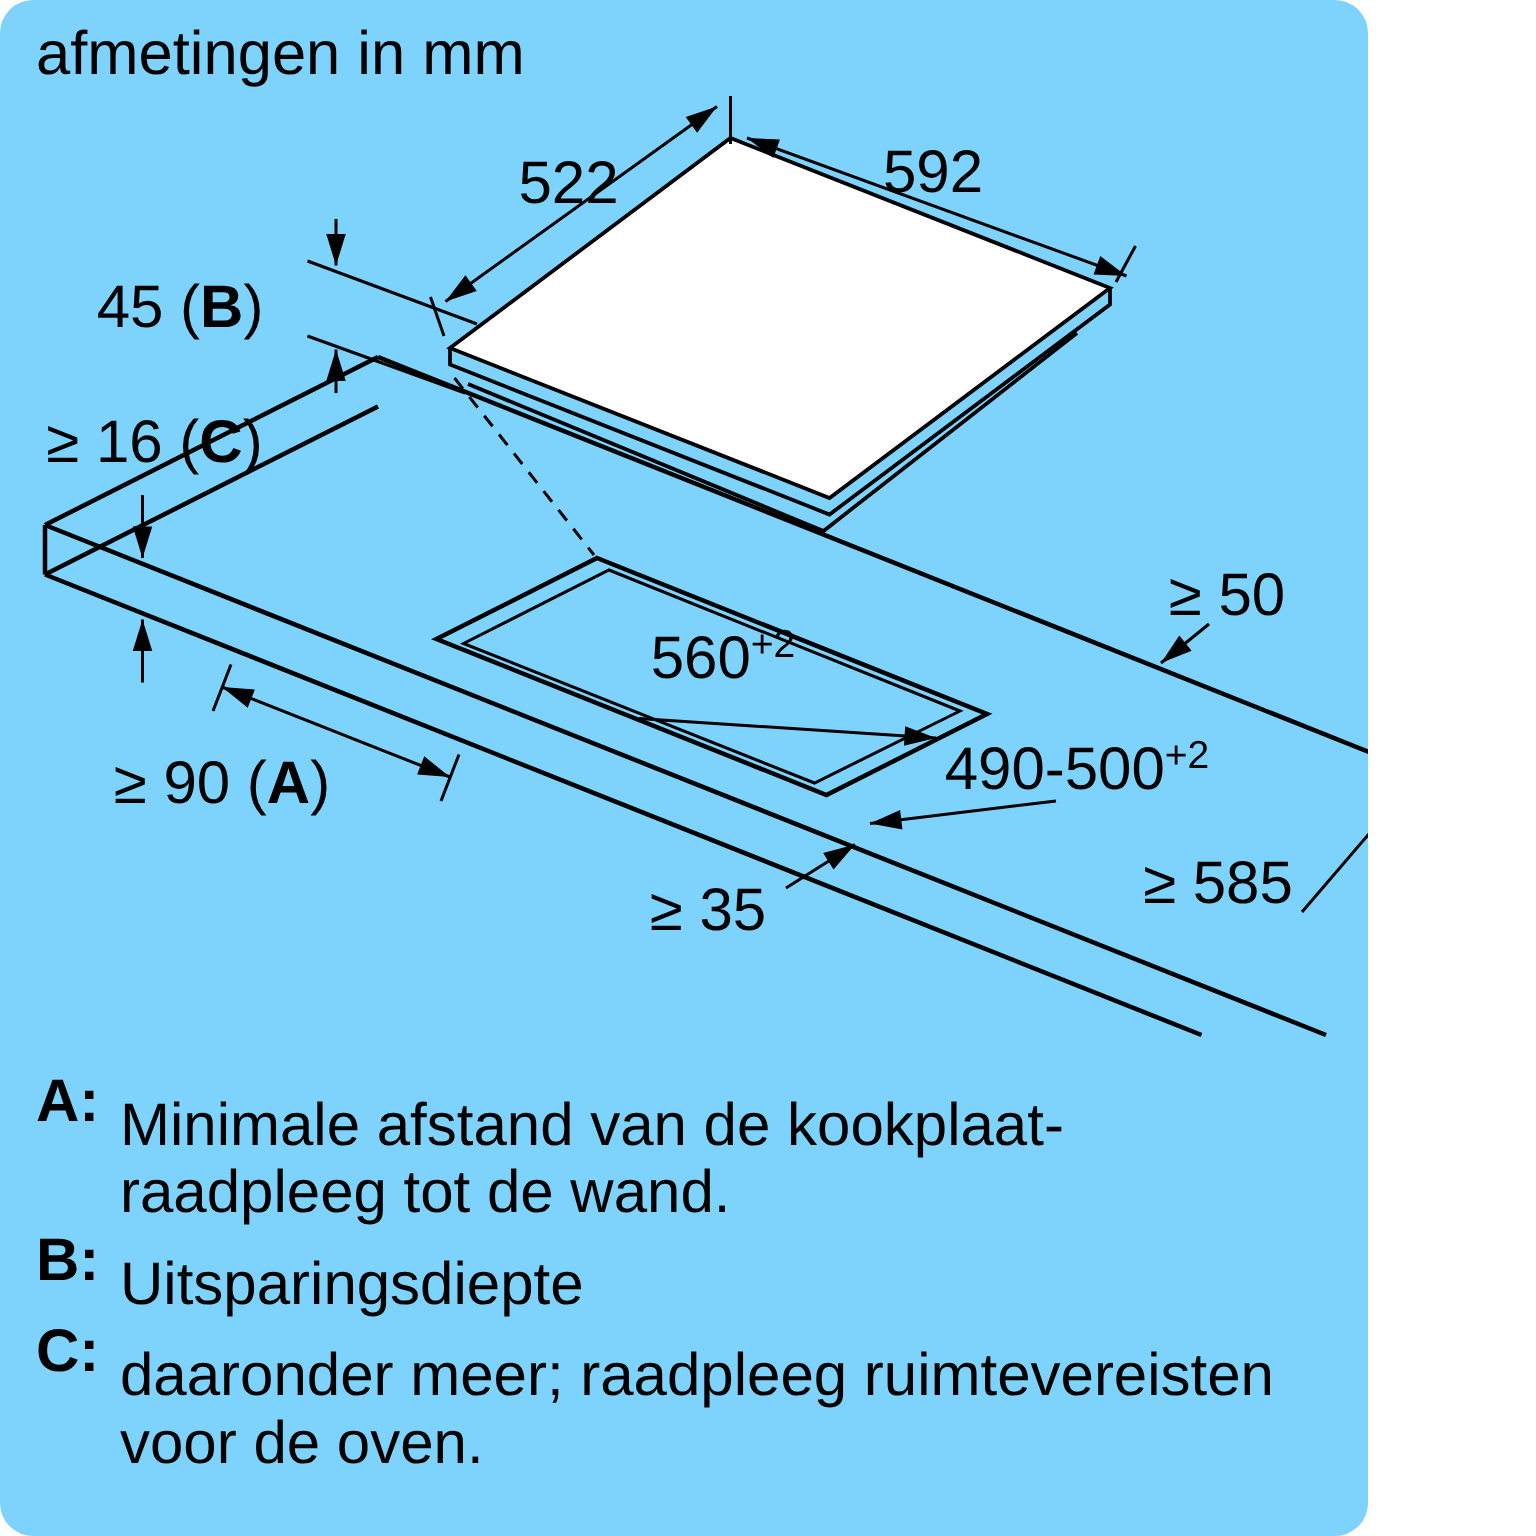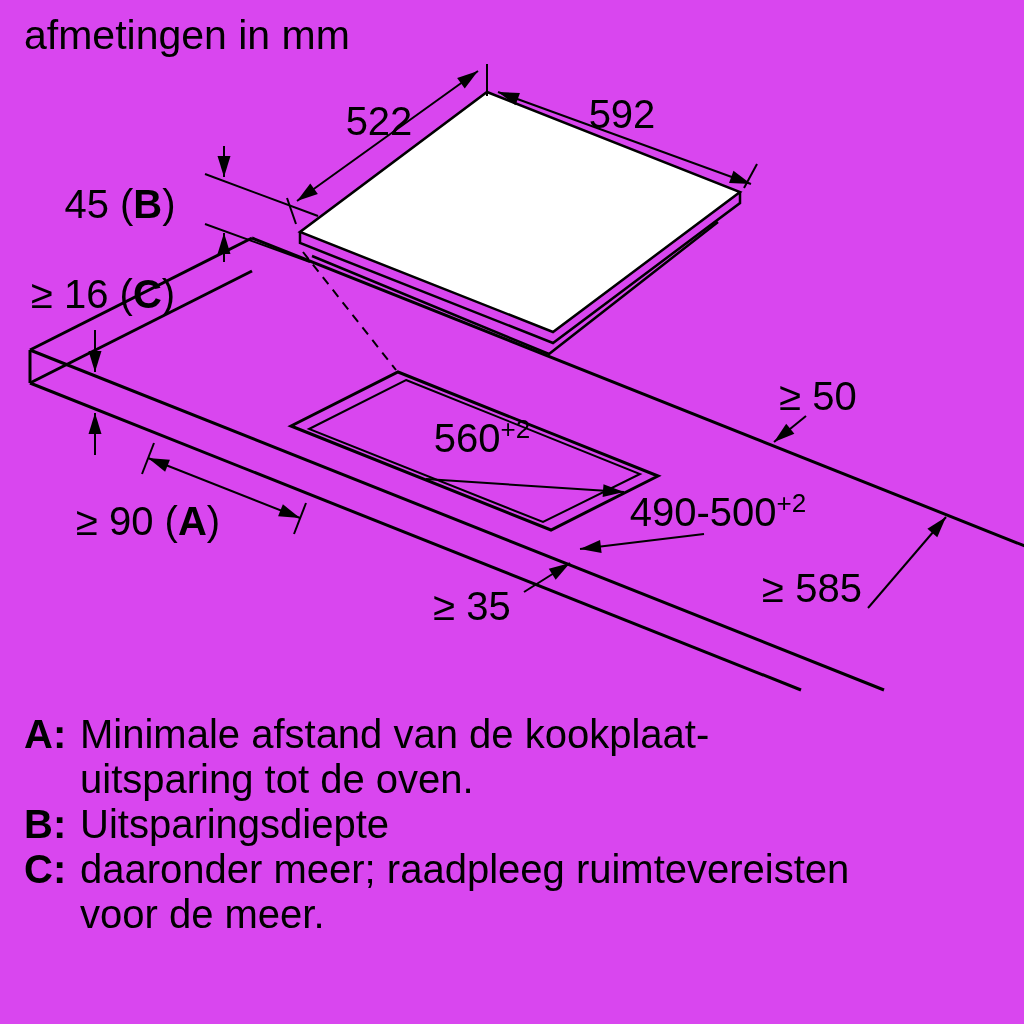--- a/index.html
+++ b/index.html
@@ -1,27 +1,27 @@
 <!DOCTYPE html>
 <html><head>
 <meta charset="utf-8">
 <style>
   html,body{margin:0;padding:0;background:#fff;}
-  .page{position:relative;width:1024px;height:1024px;background:#d946ef;
-        font-family:"Liberation Sans",sans-serif;color:#000;overflow:hidden;}
+  .page{position:relative;width:912px;height:1024px;background:#7dd3fc;
+        font-family:"Liberation Sans",sans-serif;color:#000;overflow:hidden;border-radius:22px;}
   .header{position:absolute;left:24px;top:12px;font-size:41px;color:#000;}
   svg{position:absolute;left:0;top:0;}
   svg text{font-family:"Liberation Sans",sans-serif;font-size:40px;fill:#000;}
   svg .sup{font-size:26px;}
   svg .b{font-weight:bold;}
   .legend{position:absolute;left:24px;top:712px;width:985px;
           font-size:40px;line-height:45px;color:#000;}
   .legend-item{display:flex;}
   .legend-letter{font-weight:bold;flex:0 0 56px;}
-  .legend-lines{flex:1;}
+  .legend-lines{flex:1;margin-top:16px;}
 </style>
 </head>
 <body>
 
 <div class="page">
 
   <div class="header">afmetingen in mm</div>
 
   <svg viewBox="0 0 1024 700" width="1024" height="700">
     <defs>
@@ -100,31 +100,31 @@
 
     <line x1="868" y1="608" x2="946" y2="517" stroke="#000" stroke-width="2" marker-end="url(#ah)"></line>
     <text x="812" y="602" text-anchor="middle">≥ 585</text>
   </svg>
 
   <div class="legend">
     <div class="legend-item">
       <span class="legend-letter">A:</span>
       <div class="legend-lines">
         <div>Minimale afstand van de kookplaat-</div>
-        <div>uitsparing tot de oven.</div>
+        <div>raadpleeg tot de wand.</div>
       </div>
     </div>
     <div class="legend-item">
       <span class="legend-letter">B:</span>
       <div class="legend-lines">
         <div>Uitsparingsdiepte</div>
       </div>
     </div>
     <div class="legend-item">
       <span class="legend-letter">C:</span>
       <div class="legend-lines">
         <div>daaronder meer; raadpleeg ruimtevereisten</div>
-        <div>voor de meer.</div>
+        <div>voor de oven.</div>
       </div>
     </div>
   </div>
 
 </div>
 
 </body></html>

